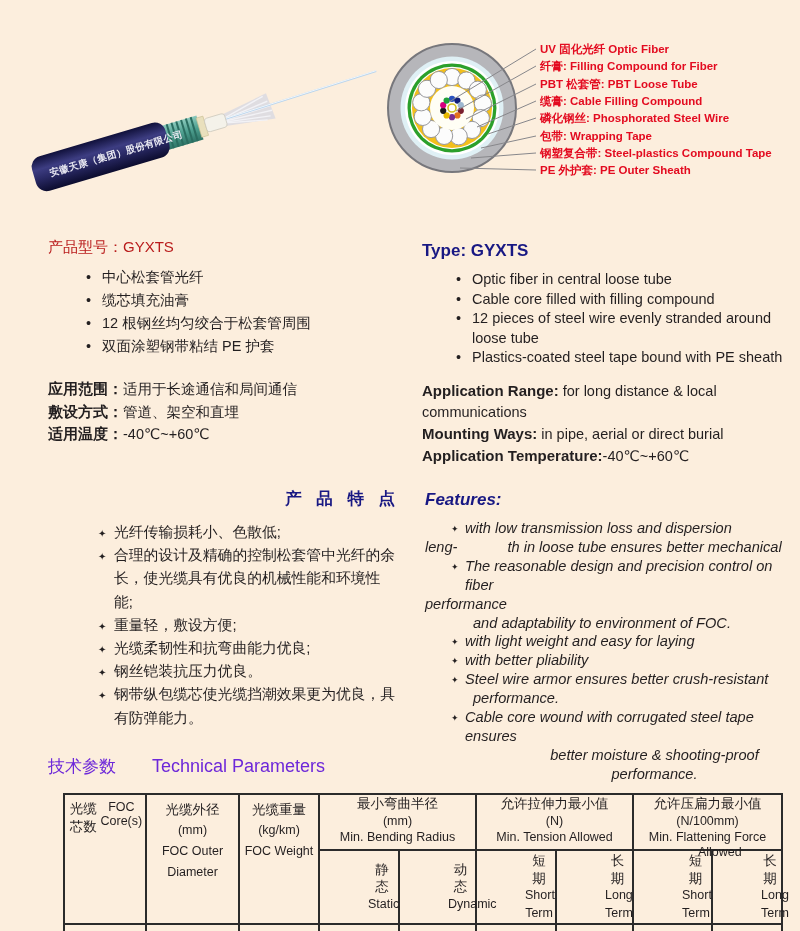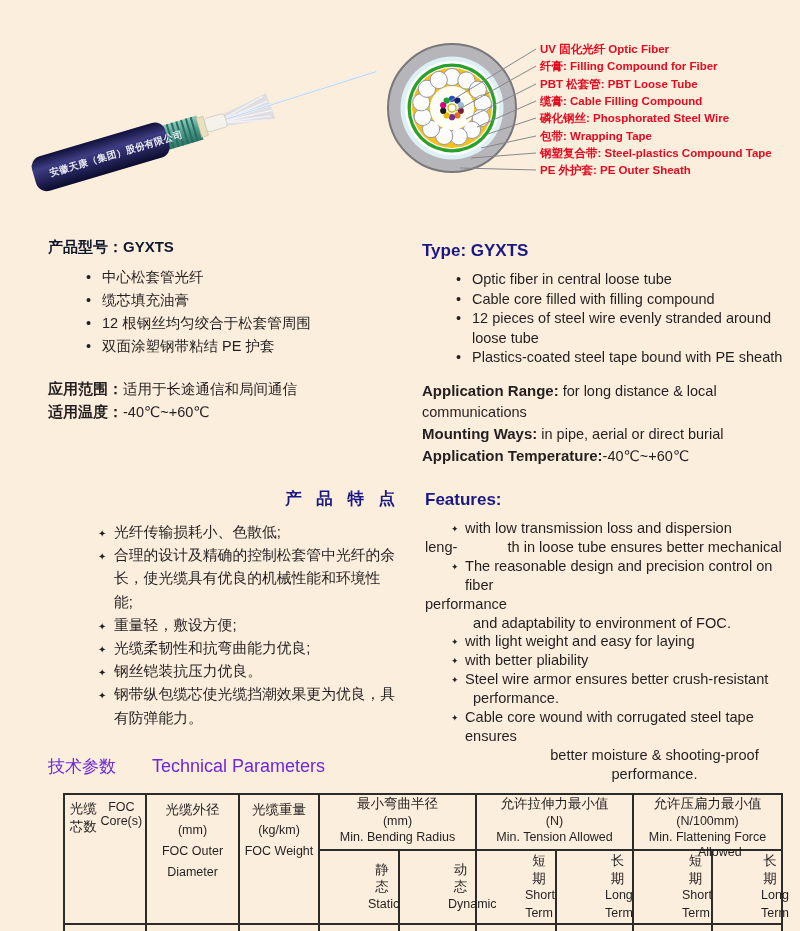--- a/index.html
+++ b/index.html
@@ -3,37 +3,37 @@
 <meta charset="utf-8">
 <style>
   html,body{margin:0;padding:0;}
   body{font-family:"Liberation Sans","DejaVu Sans",sans-serif;}
   .page{position:relative;width:800px;height:931px;background:#fceedd;overflow:hidden;color:#231f20;}
   .top-art{position:absolute;left:0;top:0;}
   .diag-label{position:absolute;left:540px;font-size:11.5px;font-weight:bold;color:#e30b20;white-space:nowrap;line-height:13px;}
 
   
   .sec{position:absolute;}
-  .cn-title{font-size:15px;font-weight:bold;color:#0f172a;}
+  .cn-title{font-size:15px;font-weight:normal;color:#b91c1c;}
   .en-title{font-size:17px;font-weight:bold;color:#181883;}
   ul.plain{list-style:none;margin:9px 0 0 0;padding:0;}
   ul.plain li{position:relative;padding-left:16px;}
   ul.dot li::before{content:"•";position:absolute;left:0;top:0;}
   ul.diamond li::before{content:"✦";position:absolute;left:0;top:1px;font-size:10px;}
   .prod-cn li{font-size:14.5px;line-height:23px;}
   .prod-cn ul{margin-left:38px;}
   .prod-en li{font-size:14.5px;line-height:19.5px;}
   .prod-en ul{margin-left:34px;}
   .kv{line-height:22.5px;font-size:14.5px;}
   .kv b{font-size:15px;}
   .app-en .kv{line-height:21px;}
   .feat-cn-title{font-size:16.5px;font-weight:bold;color:#181883;letter-spacing:5px;text-align:right;}
   .feat-cn ul{margin-left:50px;margin-top:11px;width:300px;}
   .feat-cn li{font-size:14.8px;line-height:23.2px;}
-  .feat-en{width:394px;}
+  .feat-en{width:394px;font-style:italic;}
   .feat-en .en-title{margin-left:25px;}
   .f-line{font-size:14.6px;line-height:18.9px;color:#231f20;}
   .f-line.b{margin-left:65px;position:relative;}
   .f-line.b::before{content:"✦";position:absolute;left:-14px;top:1px;font-size:9px;}
   .f-line.flush{margin-left:25px;}
   .f-line.cont{margin-left:73px;}
   .f-line.deep{margin-left:115px;text-align:center;}
   .f-line .gap{margin-left:50px;}
   .feat-en .f-wrap{margin-top:9px;}
 
@@ -177,20 +177,21 @@
     <ul class="plain dot">
       <li>Optic fiber in central loose tube</li>
       <li>Cable core filled with filling compound</li>
       <li>12 pieces of steel wire evenly stranded around loose tube</li>
       <li>Plastics-coated steel tape bound with PE sheath</li>
     </ul>
   </div>
 
   <div class="sec app-cn" style="left:48px;top:378px;width:350px">
     <div class="kv"><b>应用范围：</b><span>适用于长途通信和局间通信</span></div>
+    <div class="kv"><b>敷设方式：</b><span>管道、架空和直埋</span></div>
     <div class="kv"><b>适用温度：</b><span>-40℃~+60℃</span></div>
   </div>
 
   <div class="sec app-en" style="left:422px;top:380px;width:375px">
     <div class="kv"><b>Application Range:</b><span> for long distance &amp; local communications</span></div>
     <div class="kv"><b>Mounting Ways:</b><span> in pipe, aerial or direct burial</span></div>
     <div class="kv"><b>Application Temperature:</b><span>-40℃~+60℃</span></div>
   </div>
 
   <div class="sec feat-cn" style="left:48px;top:488px;width:352px">

